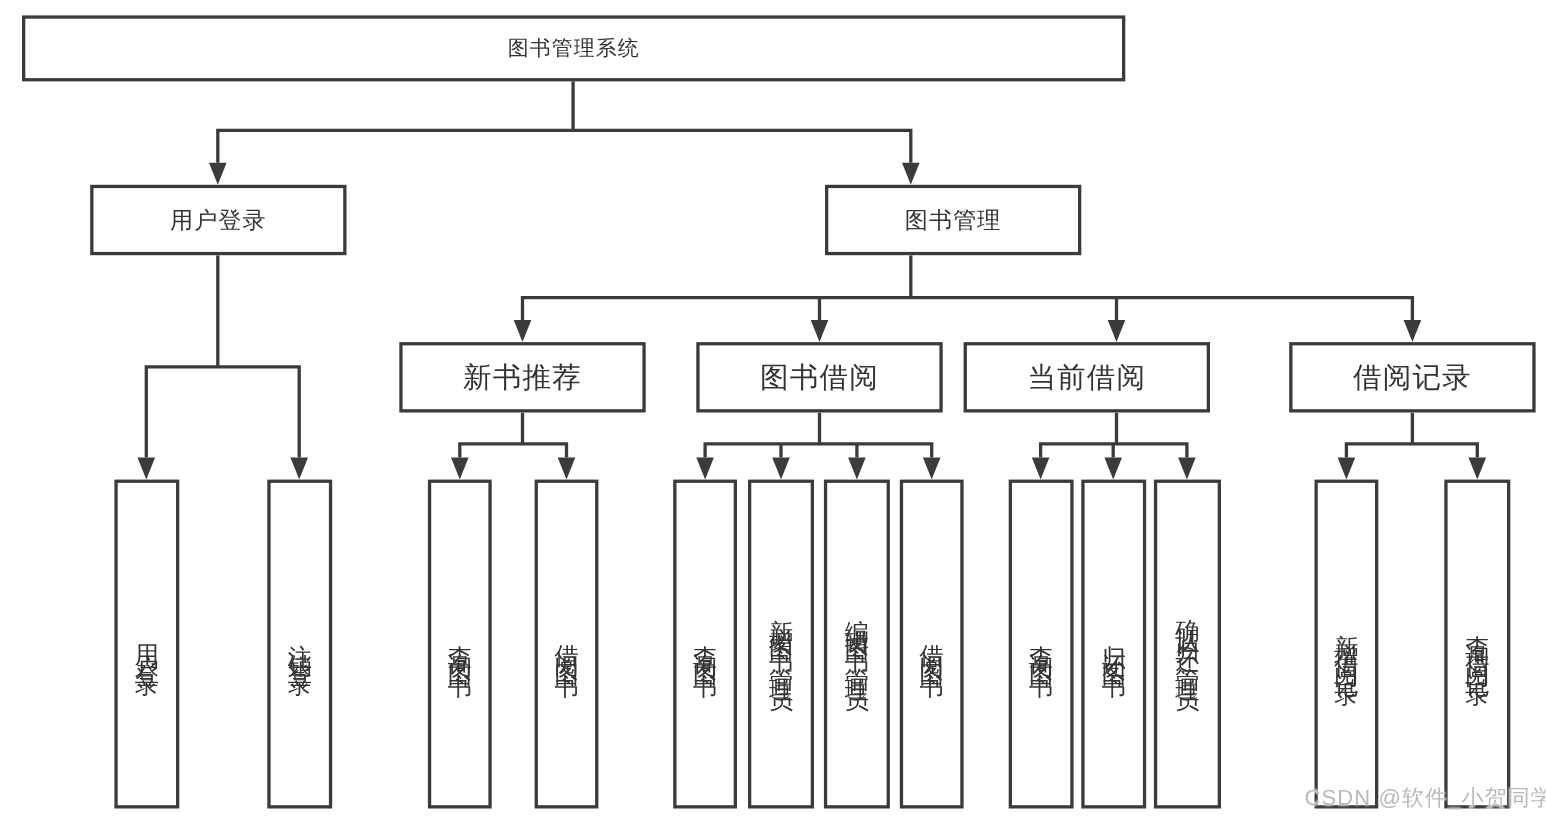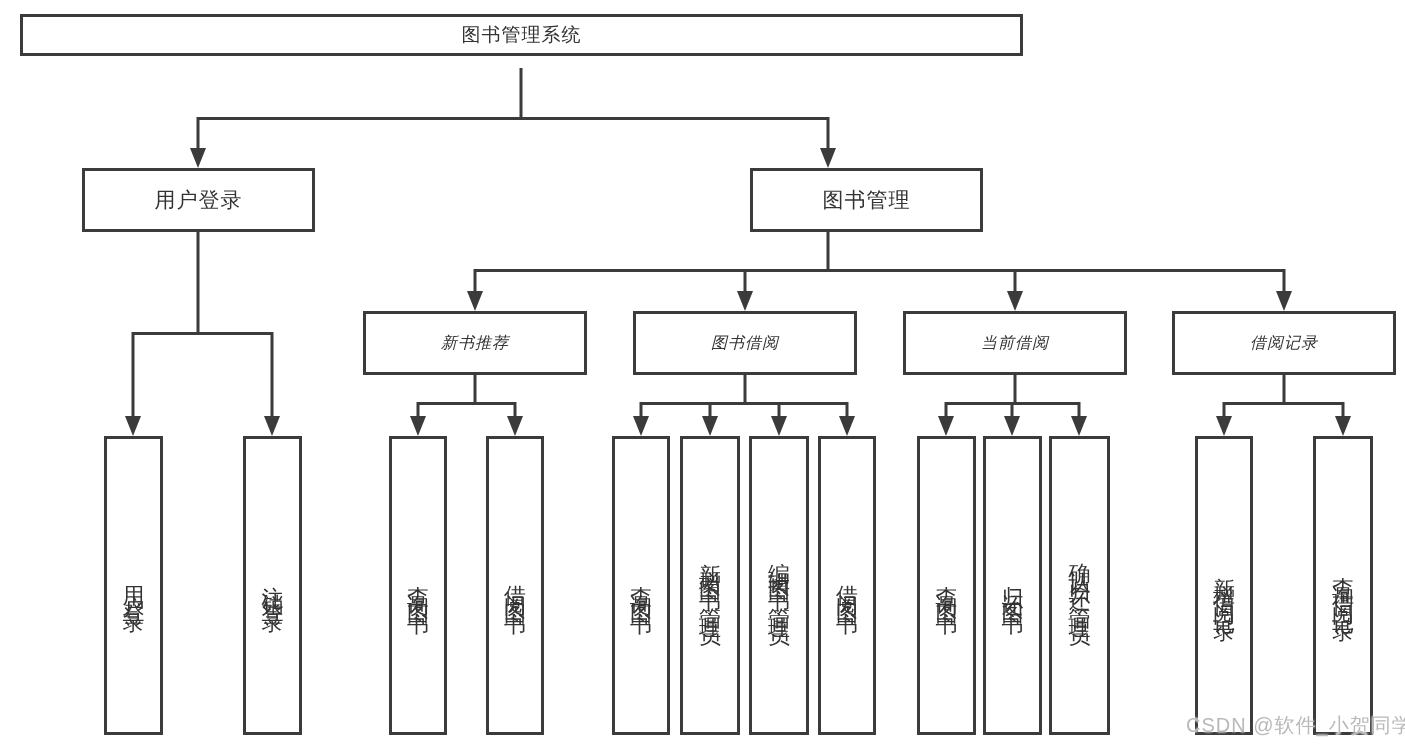--- a/index.html
+++ b/index.html
@@ -7,23 +7,23 @@
     position:relative;width:1405px;height:747px;background:#ffffff;overflow:hidden;
     font-family:"Liberation Sans",sans-serif;color:#333333;
   }
   #connectors{position:absolute;left:0;top:0;z-index:1;}
   .node{
     position:absolute;box-sizing:border-box;background:#ffffff;
     border:3px solid #3b3b3b;display:flex;align-items:center;justify-content:center;
     z-index:2;
   }
   .node .lbl{white-space:nowrap;}
-  .root-box{left:20px;top:14px;width:1003px;height:42px;font-size:19px;letter-spacing:1px;}
+  .root-box{left:20px;top:14px;width:1003px;height:60px;font-size:19px;letter-spacing:1px;}
   .l2-box{top:168px;width:233px;height:64px;font-size:21px;letter-spacing:1px;}
-  .mid-box{top:311px;width:224px;height:64px;font-size:16px;letter-spacing:1px;font-style:italic;}
+  .mid-box{top:311px;width:224px;height:64px;font-size:26px;letter-spacing:1px;}
   .tall-box{top:436px;height:299px;font-size:22px;}
   .tall-box .vtext{
     writing-mode:vertical-rl;text-orientation:mixed;
     letter-spacing:9px;line-height:1;max-height:292px;
   }
   #watermark{
     position:absolute;left:1186px;top:712px;z-index:5;
     font-size:20px;color:#b9b9b9;letter-spacing:1px;white-space:nowrap;
     text-shadow:0 0 3px #ffffff,0 0 2px #ffffff;
   }
@@ -83,21 +83,21 @@
   <div class="node l2-box" style="left:712px;margin-left:38px;">
     <span class="lbl">图书管理</span>
   </div>
 
   <div class="node mid-box" style="left:363px;">
     <span class="lbl">新书推荐</span>
   </div>
   <div class="node mid-box" style="left:633px;text-align:right;">
     <span class="lbl">图书借阅</span>
   </div>
-  <div class="node mid-box" style="left:903px;">
+  <div class="node mid-box" style="left:876px;">
     <span class="lbl">当前借阅</span>
   </div>
   <div class="node mid-box" style="left:1172px;">
     <span class="lbl">借阅记录</span>
   </div>
 
   <div class="node tall-box" style="left:104px;width:59px;">
     <span class="vtext">用户登录</span>
   </div>
   <div class="node tall-box" style="left:243px;width:59px;">

